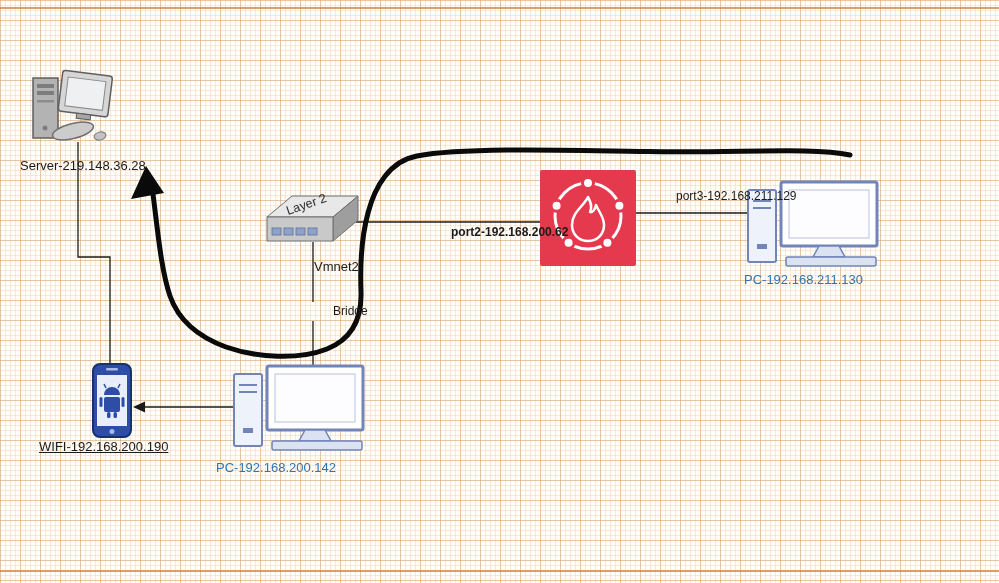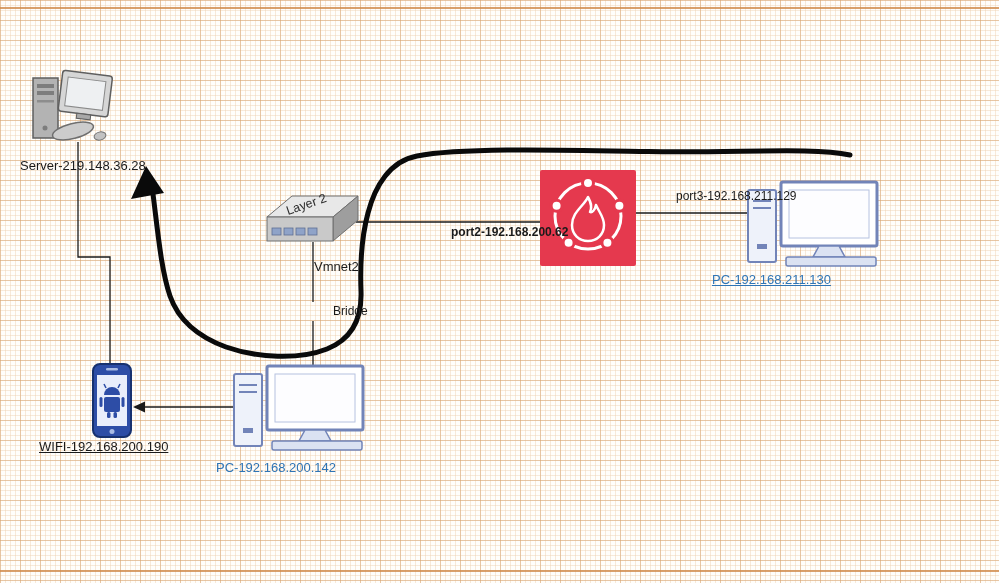--- a/index.html
+++ b/index.html
@@ -152,19 +152,19 @@
   <div class="lbl" style="left:20px;  top:159px;">Server-219.148.36.28</div>
 
   <div class="lbl" style="left:287px; top:260px;margin-left:27px;">Vmnet2</div>
 
   <div class="lbl lbl-sm" style="left:294px; top:305px;">Bridge</div>
 
   <div class="lbl lbl-sm" style="left:412px; top:226px;font-weight:bold;">port2-192.168.200.62</div>
 
   <div class="lbl lbl-sm" style="left:637px; top:190px;">port3-192.168.211.129</div>
 
-  <div class="lbl lbl-blue" style="left:712px; top:273px;text-decoration:underline;">PC-192.168.211.130</div>
+  <div class="lbl lbl-blue" style="left:744px; top:273px;">PC-192.168.211.130</div>
 
   <div class="lbl lbl-blue" style="left:216px; top:461px;">PC-192.168.200.142</div>
 
   <div class="lbl" style="left:39px; top:440px;text-decoration:underline;">WIFI-192.168.200.190</div>
 
 </div>
 
 </body></html>

